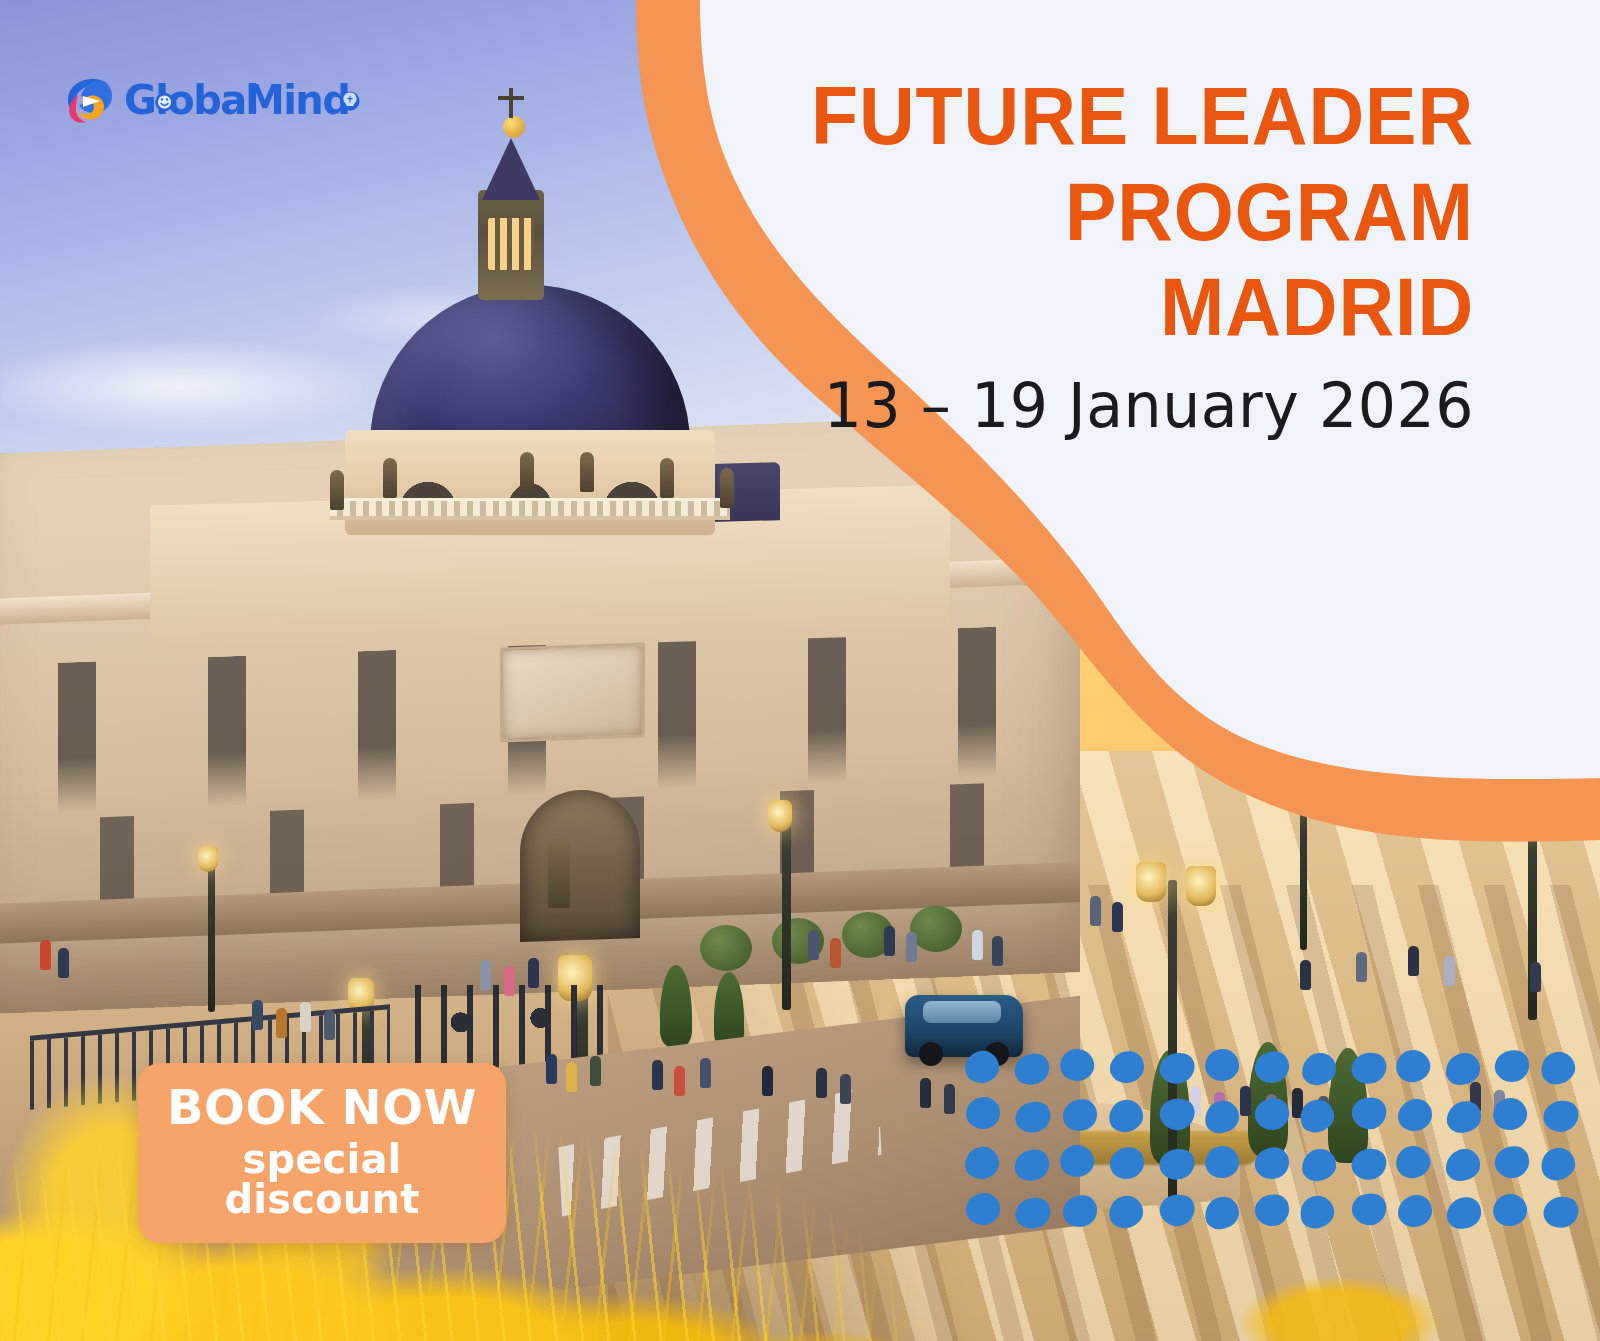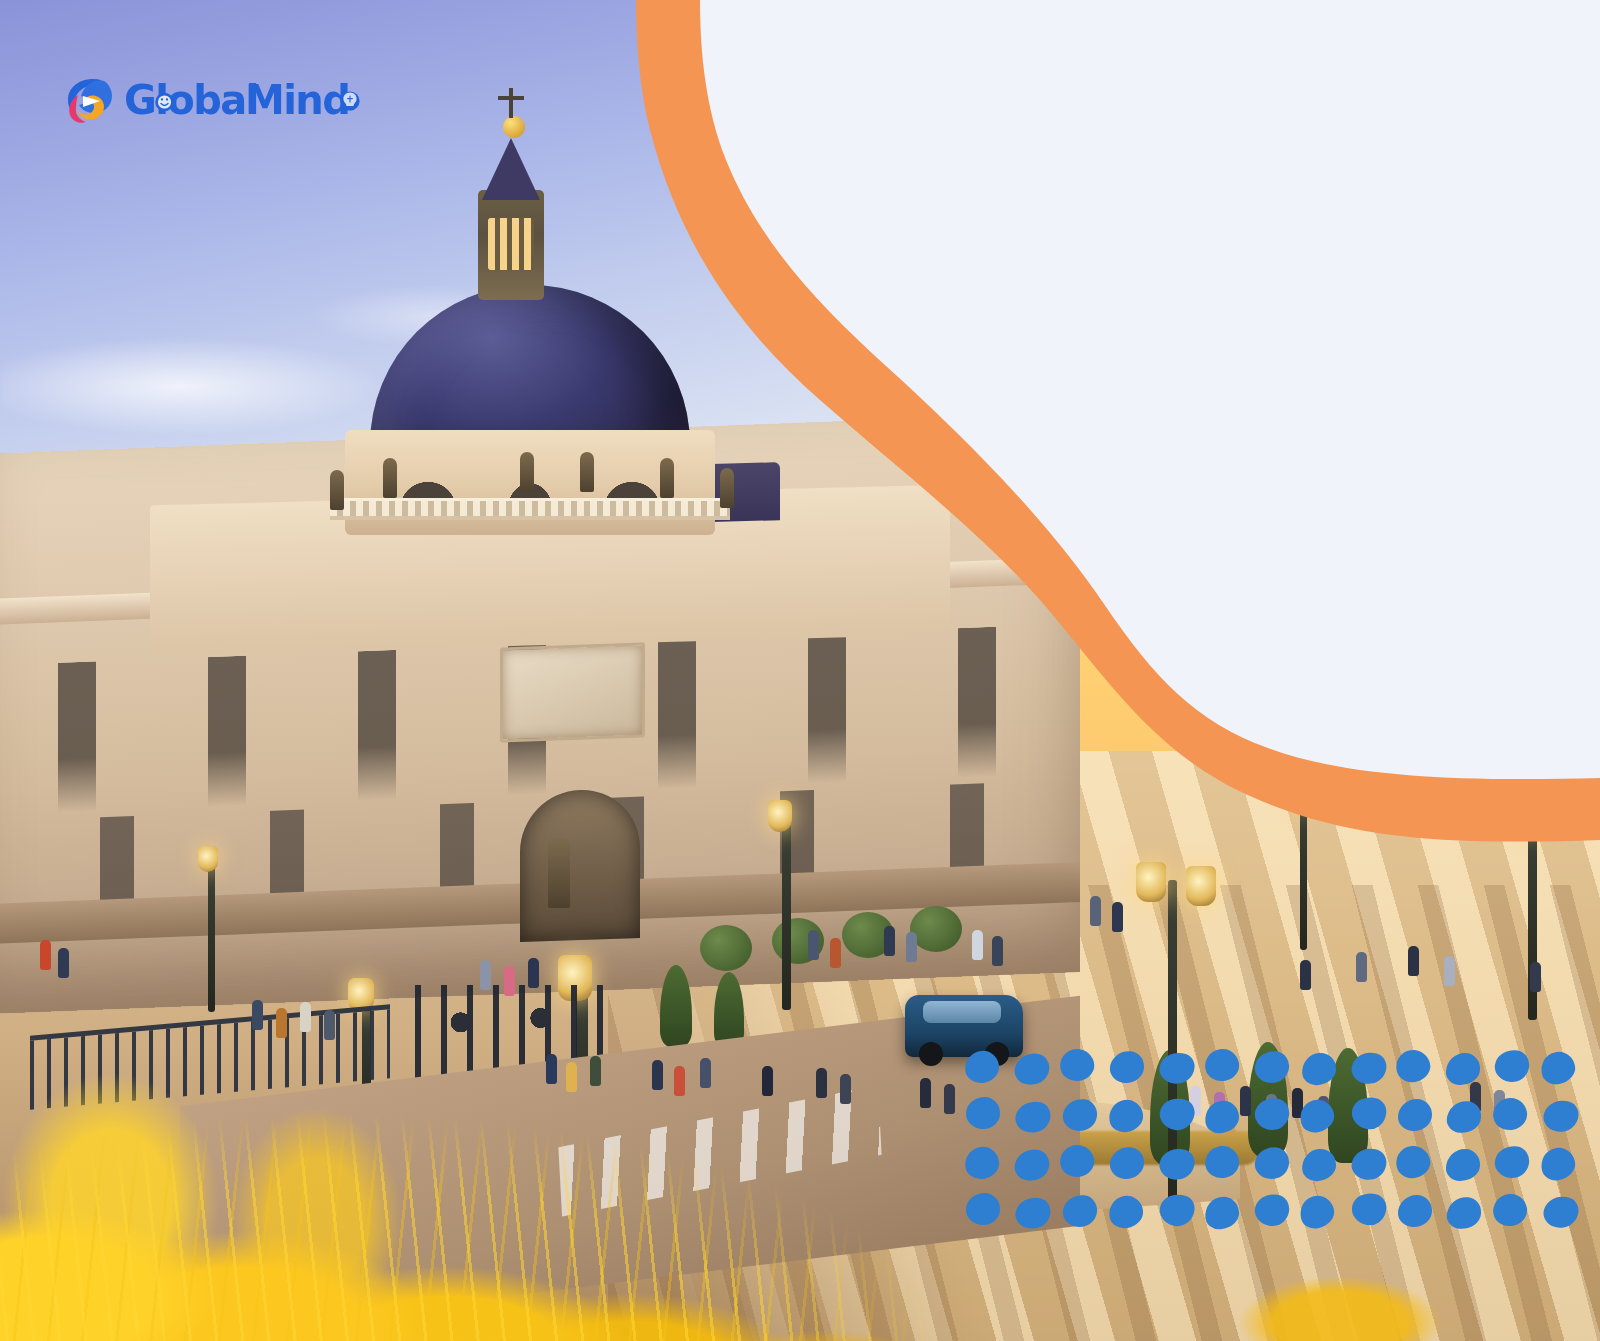--- a/index.html
+++ b/index.html
@@ -517,21 +517,31 @@
         <g>
           <circle cx="226" cy="24" r="9.6" fill="#2563d9"></circle>
           <path d="M226 15.5 c-4 0-6.6 3-6.6 6.3 0 2.4 1.4 3.8 2.3 5 .6.8.8 1.5.8 2.3h7 c0-.8.2-1.5.8-2.3.9-1.2 2.3-2.6 2.3-5 0-3.3-2.6-6.3-6.6-6.3 z" fill="#cfdcf8"></path>
           <path d="M222.6 30.6 h6.8 M223.2 32.6 h5.6" stroke="#2563d9" stroke-width="1.15" stroke-linecap="round"></path>
           <path d="M226 19 v6 M223.6 21.6 h4.8" stroke="#2563d9" stroke-width="1.1" stroke-linecap="round"></path>
         </g>
       </svg>
     </div>
   </div>
 
-
+  <div class="headline">
+    <div class="line l1">FUTURE LEADER</div>
+    <div class="line l2">PROGRAM</div>
+    <div class="line l3">MADRID</div>
+    <div class="subhead">13 – 19 January 2026</div>
+  </div>
+
+  <div class="cta">
+    <div class="cta-main">BOOK NOW</div>
+    <div class="cta-sub">special discount</div>
+  </div>
 
   <div class="dots">
       <span class="dot" style="left: -0.9px; top: -0.5px; background: rgb(46, 127, 209); border-radius: 53.58% 47.66% 52.56% 49.08% / 55.74% 52.28% 48.34% 45.9%; transform: rotate(-7.6deg);"></span>
       <span class="dot" style="left: 49.4px; top: 1.8px; background: rgb(46, 127, 209); border-radius: 61.86% 41.22% 59.6% 43.8% / 61.9% 46.76% 54.78% 41.5%; transform: rotate(10.8deg);"></span>
       <span class="dot" style="left: 94.1px; top: -2.1px; background: rgb(46, 127, 209); border-radius: 50.16% 50.32% 47.12% 53.16% / 50.98% 54.56% 45.68% 49.3%; transform: rotate(-15.2deg);"></span>
       <span class="dot" style="left: 144.4px; top: 0.1px; background: rgb(46, 127, 209); border-radius: 58.44% 43.88% 54.32% 47.76% / 57.28% 49.04% 52.12% 44.8%; transform: rotate(3.2deg);"></span>
       <span class="dot" style="left: 194.2px; top: 1px; background: rgb(46, 127, 209); border-radius: 64.74% 38.98% 57.36% 45.48% / 59.94% 44.84% 57.02% 42.9%; transform: rotate(17.2deg);"></span>
       <span class="dot" style="left: 238.7px; top: -1.6px; background: rgb(46, 127, 209); border-radius: 52.32% 48.64% 49.04% 51.72% / 52.66% 53.12% 47.36% 48.1%; transform: rotate(-10.4deg);"></span>
       <span class="dot" style="left: 288.8px; top: -0.3px; background: rgb(46, 127, 209); border-radius: 59.88% 42.76% 53.04% 48.72% / 56.16% 48.08% 53.24% 45.6%; transform: rotate(6.4deg);"></span>
       <span class="dot" style="left: 335.6px; top: 1.9px; background: rgb(46, 127, 209); border-radius: 55.38% 46.26% 60.08% 43.44% / 62.32% 51.08% 49.74% 41.2%; transform: rotate(-3.6deg);"></span>

